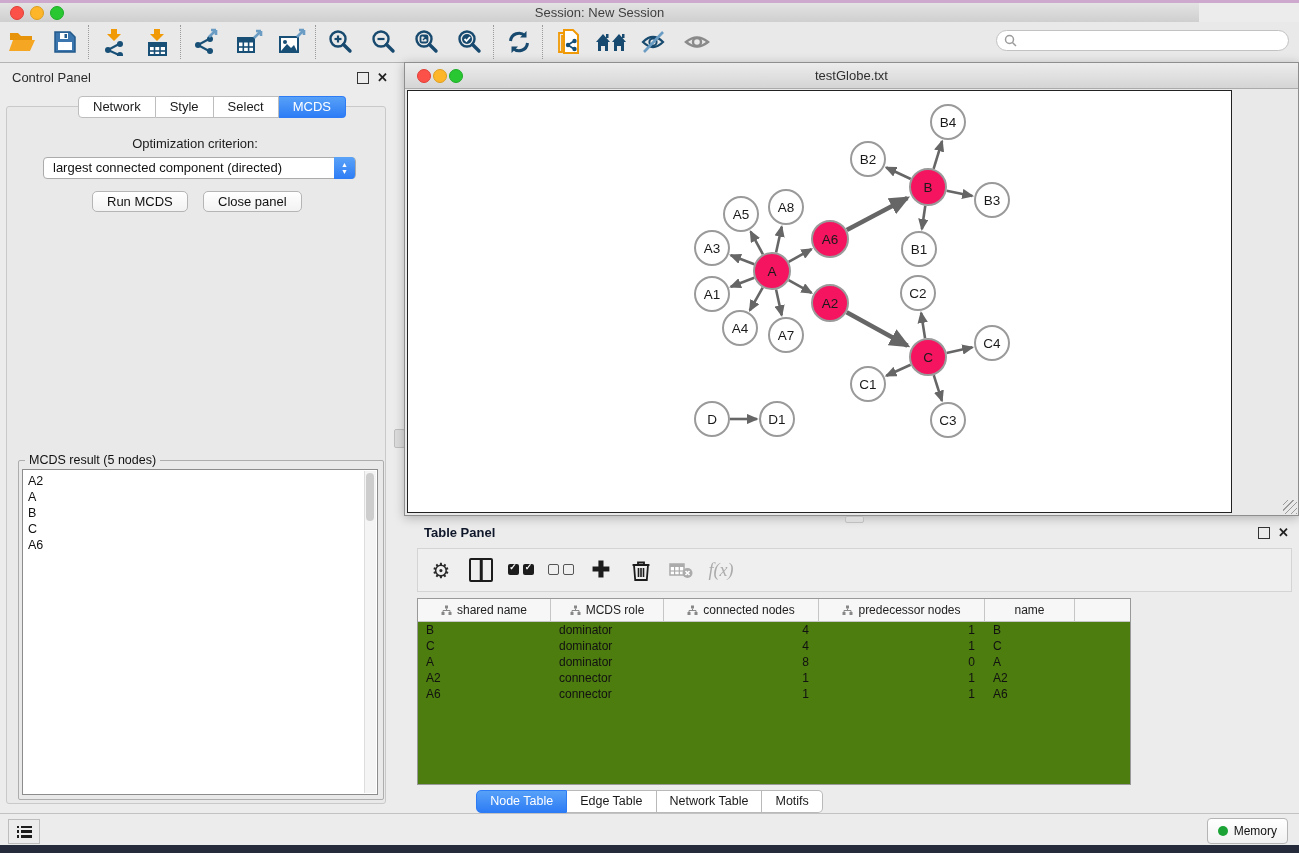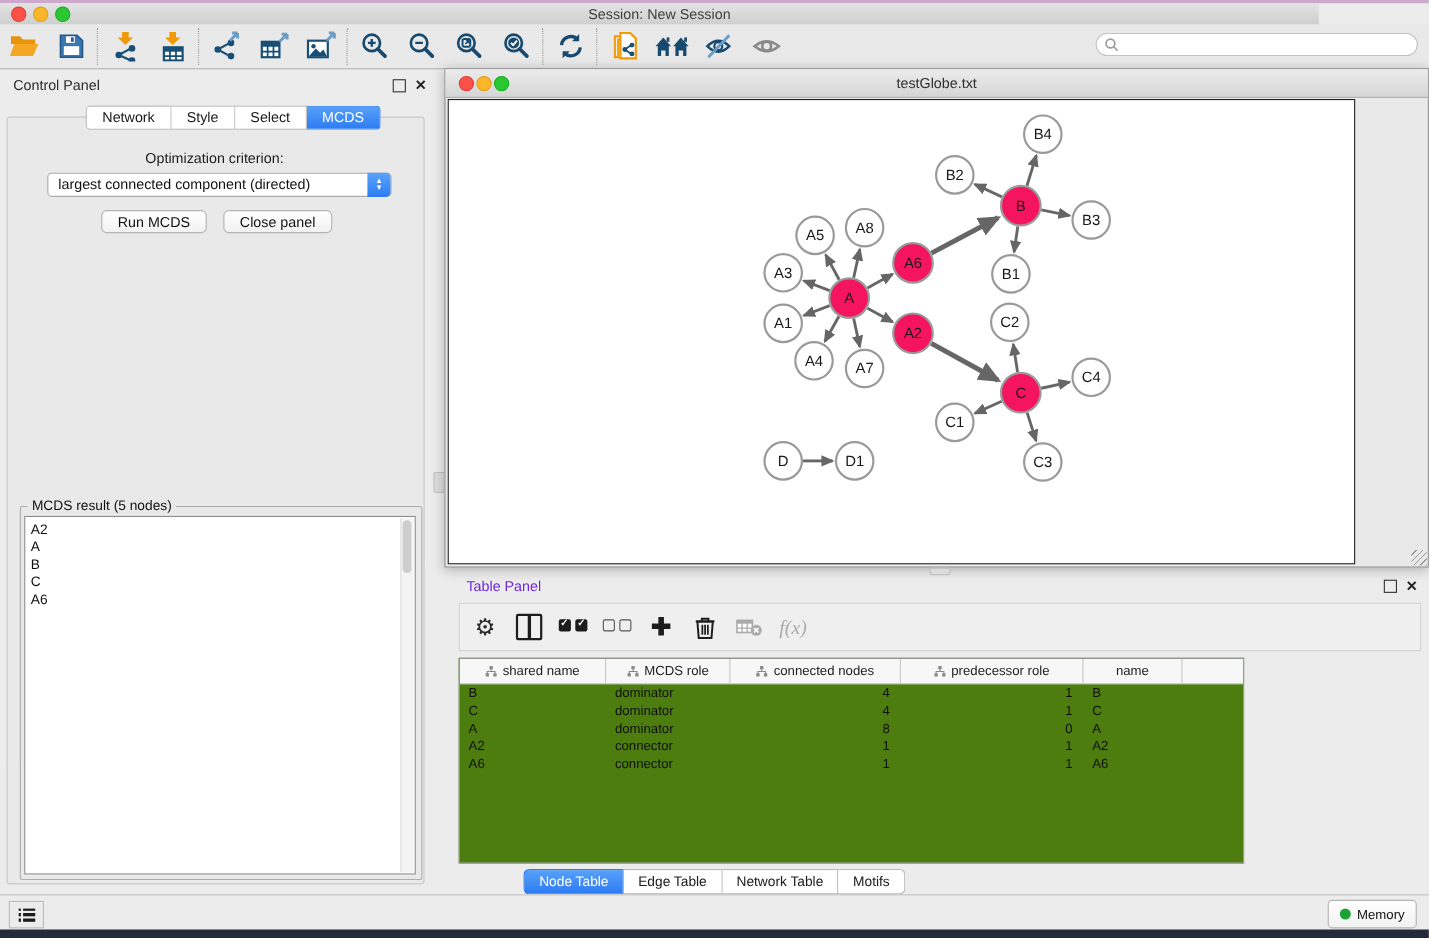--- a/index.html
+++ b/index.html
@@ -53,21 +53,21 @@
   .netframe{left:404px;top:62px;width:895px;height:454px;background:#E9E9E9;border:1px solid #8E8E8E;box-sizing:border-box;box-shadow:0 2px 10px rgba(0,0,0,.25);}
   .netframe-titlebar{position:absolute;left:0;top:0;width:100%;height:25px;background:linear-gradient(#ECECEC,#D5D5D5);border-bottom:1px solid #ABABAB;}
   .netframe-title{position:absolute;left:0;right:0;top:0;height:25px;line-height:25px;text-align:center;font-size:13px;font-weight:500;color:#2F2F2F;}
   .net-tl{position:absolute;width:12px;height:12px;border-radius:50%;top:6px;}
   .net-canvas{position:absolute;left:2px;top:27px;width:825px;height:423px;background:#FFF;border:1px solid #222;box-sizing:border-box;}
   .resize-grip{position:absolute;right:1px;bottom:1px;width:14px;height:14px;background:
      repeating-linear-gradient(135deg,transparent 0 3px,#9A9A9A 3px 4px);}
   .hsplitter-grip{left:845px;top:516px;width:17px;height:5px;background:#DCDCDC;border:1px solid #BFBFBF;border-radius:2px;}
 
   
-  .tp-title{left:424px;top:525px;font-size:13px;color:#6d28d9;}
+  .tp-title{left:424px;top:525px;font-size:13px;color:#0f172a;font-weight:bold;}
   .tp-btns{left:1258px;top:527px;}
   .tp-toolbar{left:417px;top:548px;width:875px;height:44px;background:#EFEFEF;border:1px solid #D4D4D4;display:flex;align-items:center;gap:10px;padding-left:8px;box-sizing:border-box;}
   .tpbtn{width:30px;height:30px;display:flex;align-items:center;justify-content:center;}
   .gear-glyph{font-size:21px;color:#2A2A2A;line-height:21px;}
   .plus-glyph{font-size:22px;font-weight:bold;color:#1C1C1C;line-height:22px;}
   .fx-glyph{font-family:"Liberation Serif",serif;font-style:italic;font-size:18px;color:#ABABAB;}
   .cols-icon{width:20px;height:20px;border:2.5px solid #1C1C1C;border-radius:2px;position:relative;}
   .cols-icon:after{content:"";position:absolute;left:50%;top:0;width:2.5px;height:100%;background:#1C1C1C;transform:translateX(-50%);}
   .chk{width:11px;height:11px;display:inline-block;}
   .chk.on{background:#1C1C1C;border-radius:2px;position:relative;}
@@ -504,21 +504,21 @@
           </svg>
           <span>connected nodes</span>
         </div>
         <div class="th" style="width: 166px;">
           <svg width="11" height="11" viewBox="0 0 11 11">
             <rect x="4" y="0.5" width="3" height="3" fill="#888"></rect>
             <rect x="0.5" y="7" width="3" height="3" fill="#888"></rect>
             <rect x="7.5" y="7" width="3" height="3" fill="#888"></rect>
             <path d="M5.5 3.5 V5.5 M2 7 V5.5 H9 V7" stroke="#888" fill="none"></path>
           </svg>
-          <span>predecessor role</span>
+          <span>predecessor nodes</span>
         </div>
         <div class="th" style="width: 90px;">
           <span>name</span>
         </div>
       </div>
     <div id="tbl-body">
         <div class="trow">
           <div class="td left" style="width: 133px;">B</div>
           <div class="td left" style="width: 113px;">dominator</div>
           <div class="td right" style="width: 155px;">4</div>

